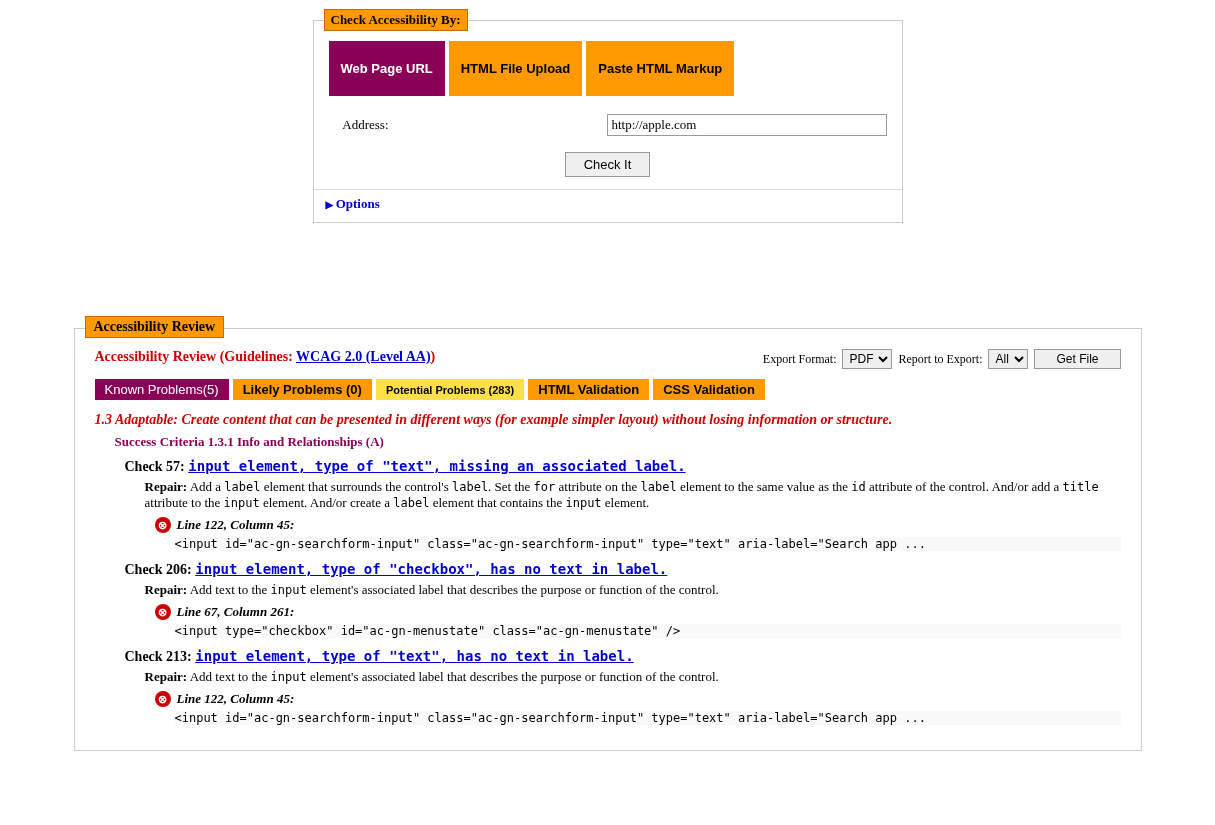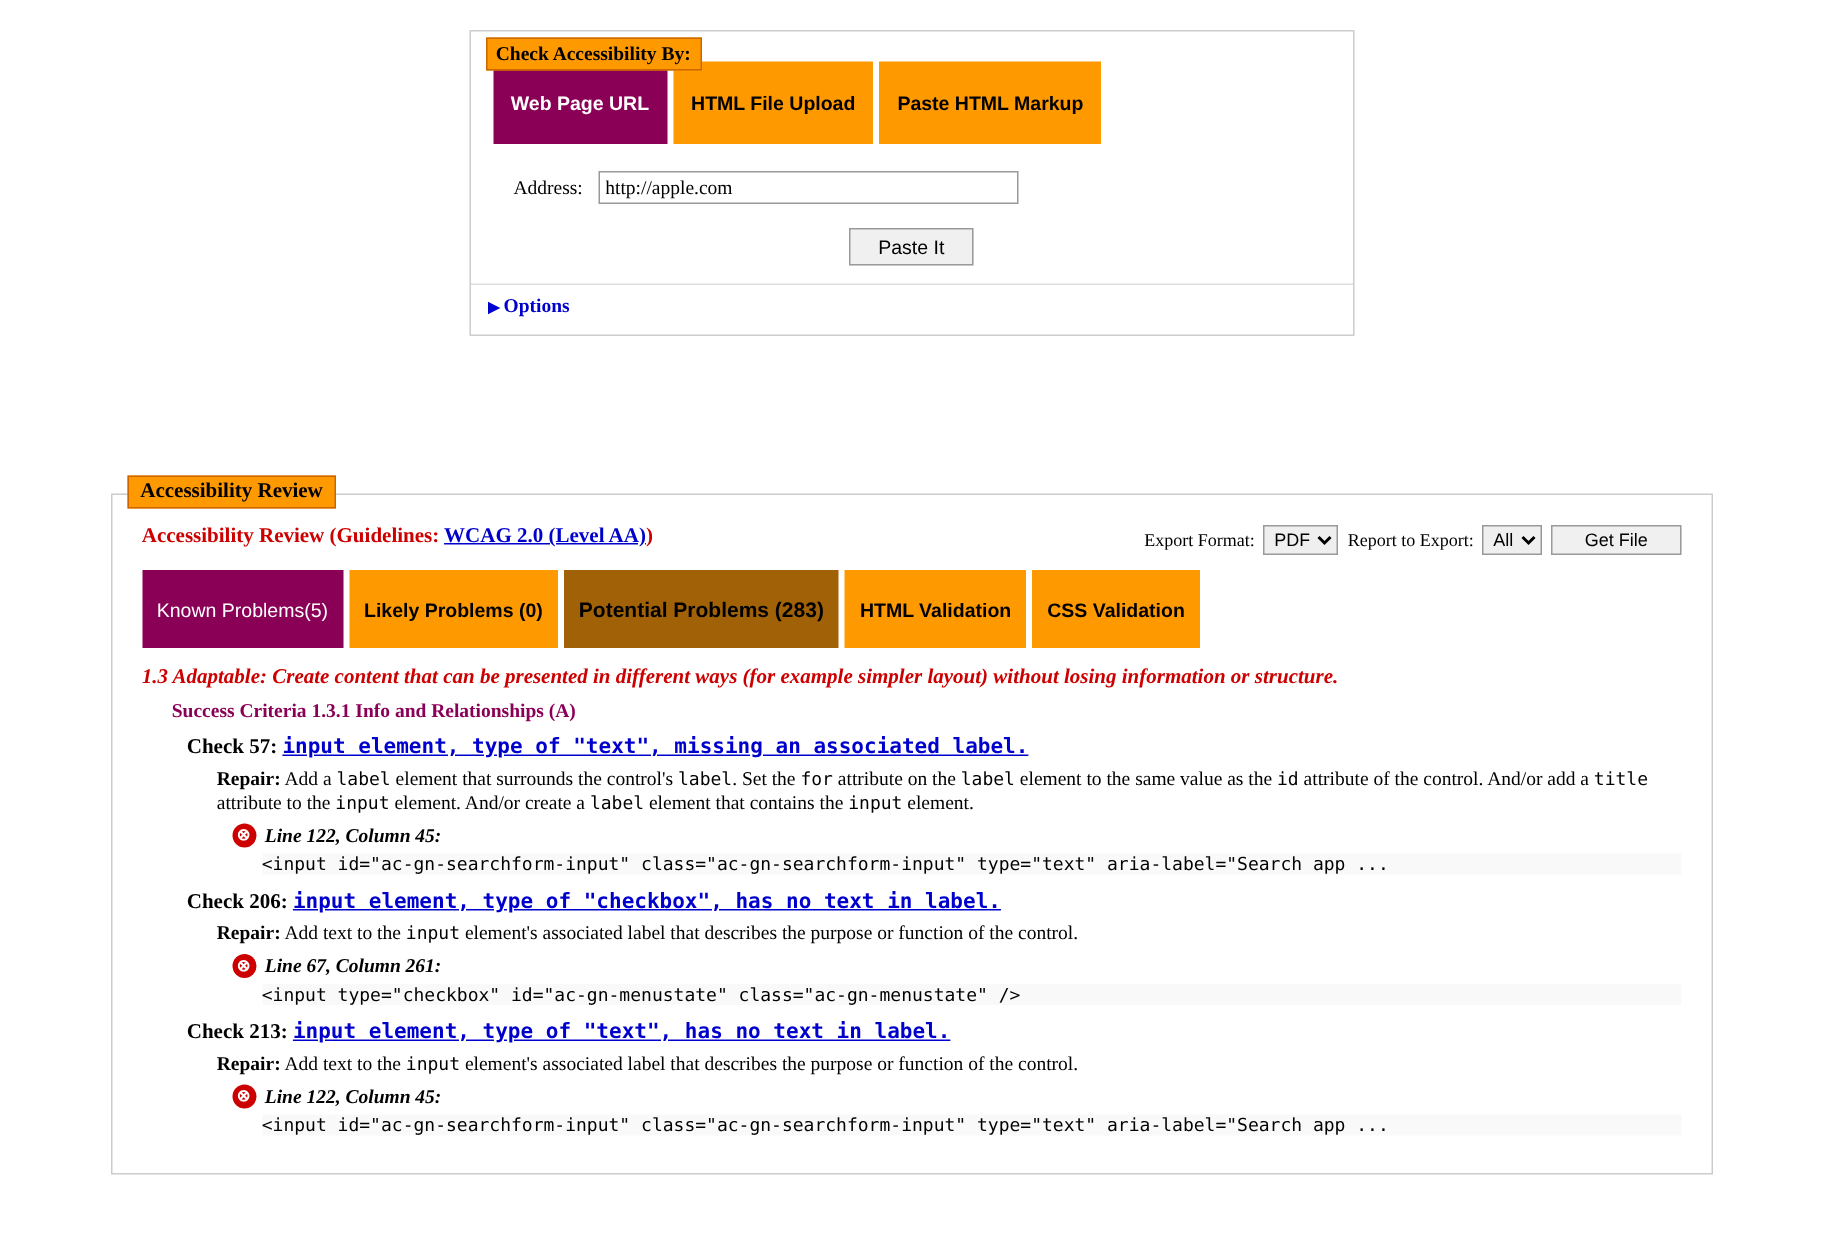--- a/index.html
+++ b/index.html
@@ -29,21 +29,20 @@
     .check-section-title {
       position: absolute;
       top: -12px;
       left: 10px;
       background: #f90;
       color: #000;
       font-weight: bold;
       font-size: 13px;
       padding: 2px 6px;
       border: 1px solid #c60;
-      margin-top: 16px;
     }
 
     .check-tabs {
       display: flex;
       padding: 20px 15px 10px 15px;
       gap: 0;
     }
 
     .tab-active {
       background: #8B0057;
@@ -64,20 +63,21 @@
       cursor: pointer;
       border: none;
       margin-left: 4px;
     }
 
     .address-row {
       display: flex;
       align-items: center;
       padding: 8px 15px;
       gap: 10px;
+      justify-content: space-between;
     }
 
     .address-label {
       font-size: 13px;
       color: #000;
       min-width: 60px;
       text-align: right;
     }
 
     .address-input {
@@ -200,25 +200,25 @@
       color: #000;
       font-weight: bold;
       padding: 3px 10px;
       font-size: 13px;
       cursor: pointer;
       border: none;
       text-align: right;
     }
 
     .prob-tab-yellow {
-      background: #a16207;
-      color: #000;
-      font-weight: bold;
-      padding: 18px 10px;
-      font-size: 14px;
+      background: #fde047;
+      color: #000;
+      font-weight: bold;
+      padding: 2px 10px;
+      font-size: 11px;
       cursor: pointer;
       border: none;
     }
 
     .criterion-heading {
       color: #c00;
       font-weight: bold;
       font-size: 14px;
       margin: 12px 0 6px 0;
       font-style: italic;
@@ -308,21 +308,21 @@
       <button class="tab-inactive">HTML File Upload</button>
       <button class="tab-inactive">Paste HTML Markup</button>
     </div>
 
     <div class="address-row">
       <span class="address-label">Address:</span>
       <input class="address-input" type="text" value="http://apple.com" style="">
     </div>
 
     <div class="check-btn-row">
-      <button class="check-btn">Paste It</button>
+      <button class="check-btn">Check It</button>
     </div>
 
     <div class="options-row">
       <a class="options-link">Options</a>
     </div>
   </div>
 
   <div class="spacer"></div>
 
   <div class="review-section">

